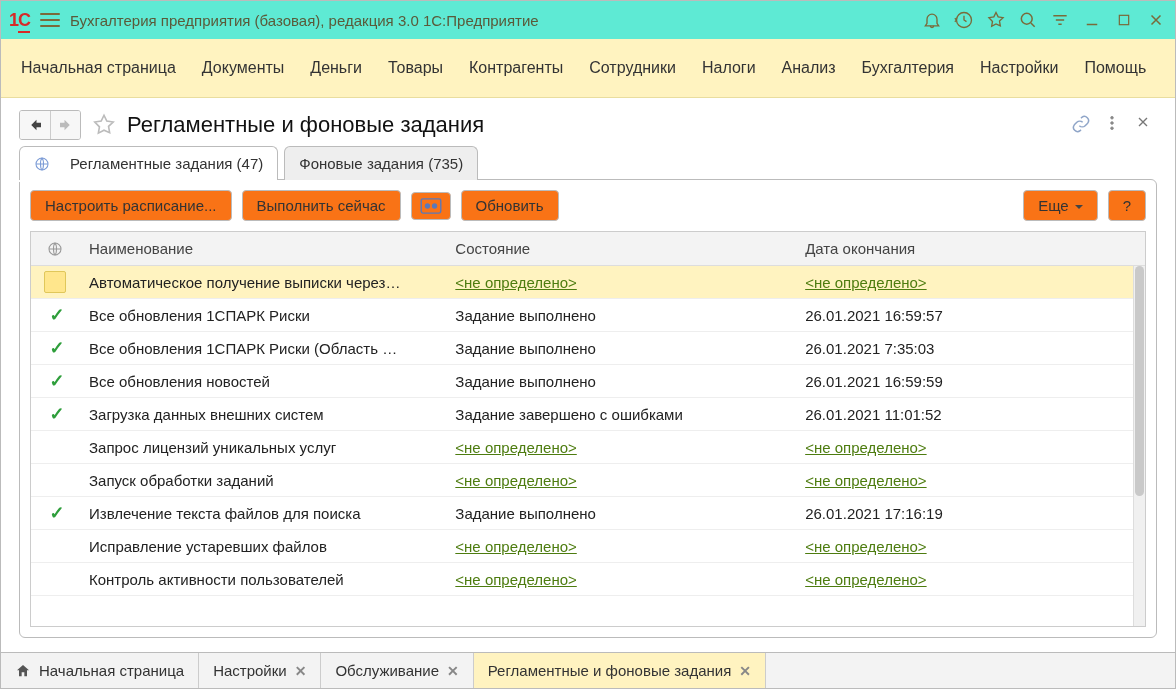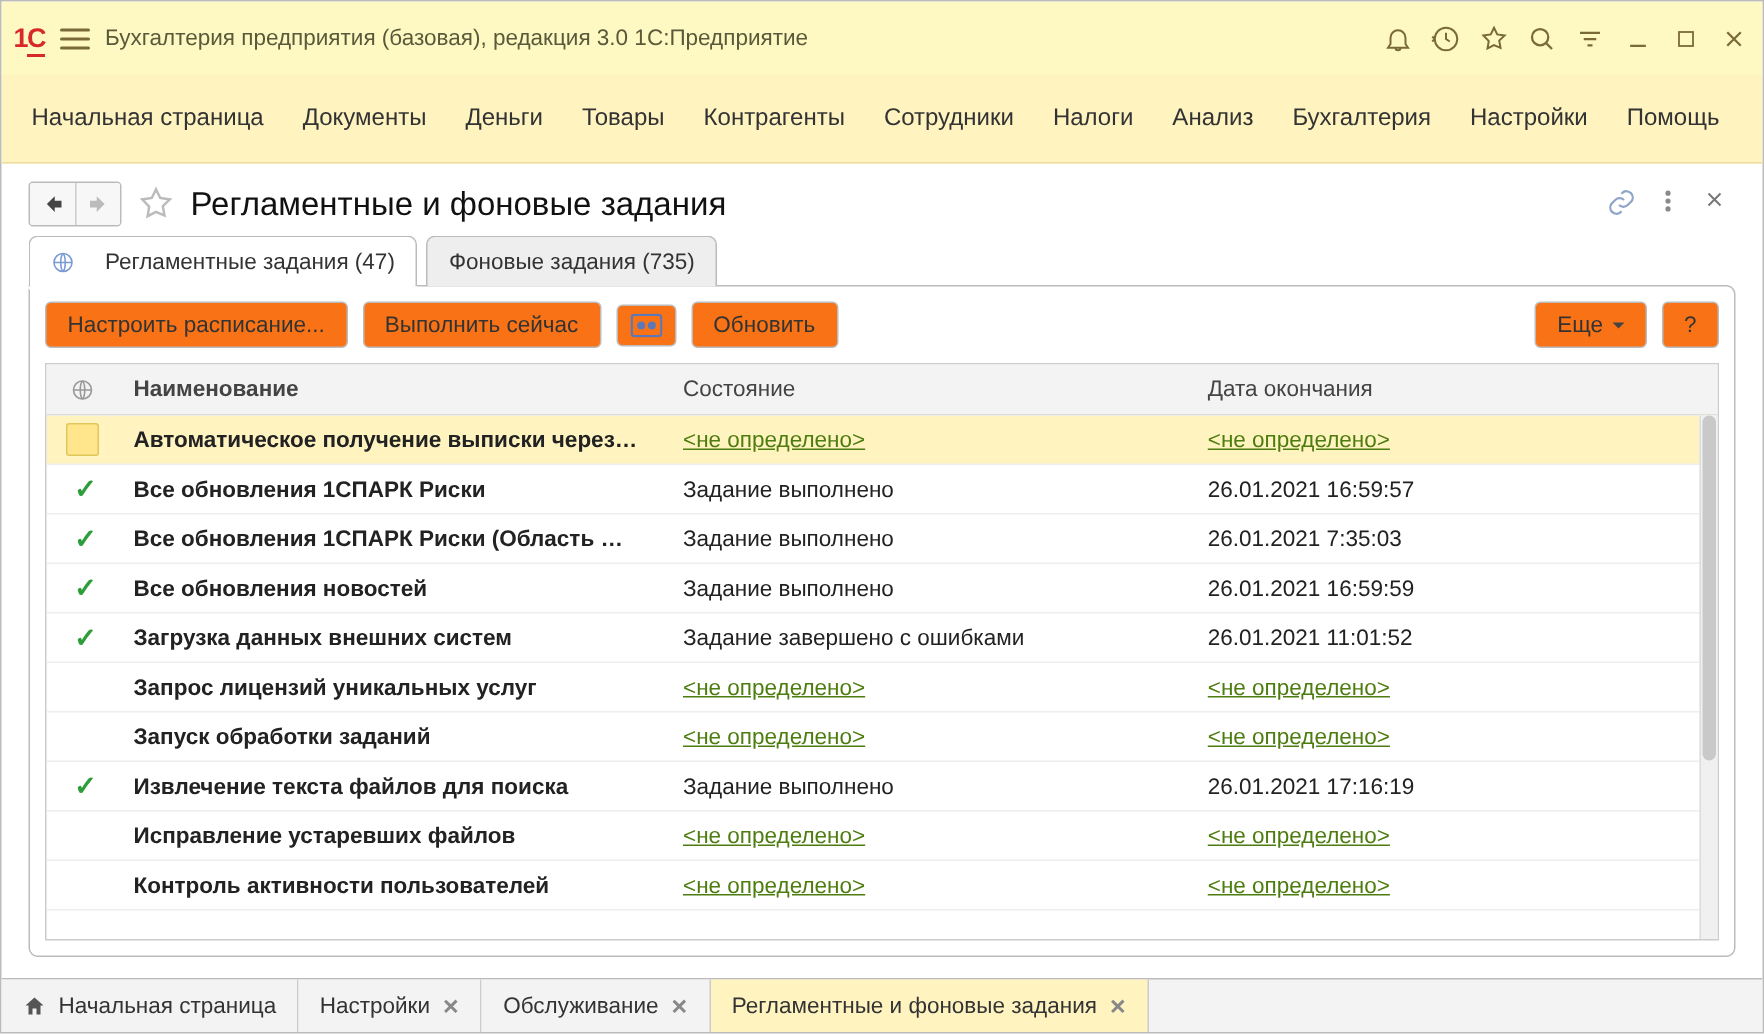--- a/index.html
+++ b/index.html
@@ -9,22 +9,22 @@
     font-size: 14px;
     background: #fff;
     width: 1176px;
     height: 689px;
     overflow: hidden;
     display: flex;
     flex-direction: column;
     border: 1px solid #bbb;
   }
   .titlebar {
-    background: #fef9c3;
-    height: 49px;
+    background: #5eead4;
+    height: 38px;
     display: flex;
     align-items: center;
     padding: 0 8px;
     gap: 10px;
     color: #5a5a3a;
     font-size: 15px;
   }
   .logo-1c {
     color: #d72a28;
     font-weight: bold;
@@ -156,21 +156,21 @@
     font-size:15px;
     color:#444;
   }
   .th, .td {
     padding: 8px 10px;
     overflow:hidden;
     text-overflow:ellipsis;
     white-space:nowrap;
   }
   .col-ico{width:48px;flex:0 0 48px;display:flex;align-items:center;justify-content:center;}
-  .col-name{flex: 1.05; font-weight: bold;}
+  .col-name{flex: 1.05;}
   .col-state{flex: 1;}
   .col-date{flex: 1;}
   .tbody{
     overflow-y:auto;
     flex:1;
   }
   .tr{
     display:flex;
     border-bottom:1px solid #eee;
     font-size:15px;

